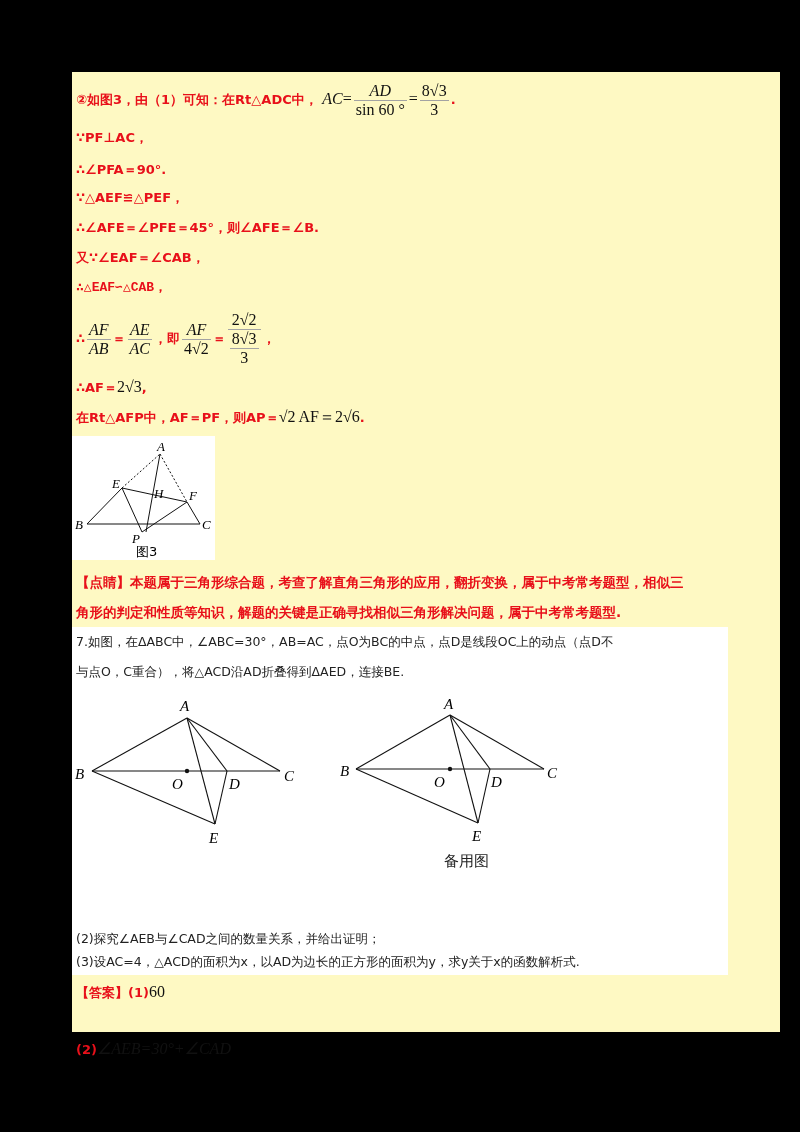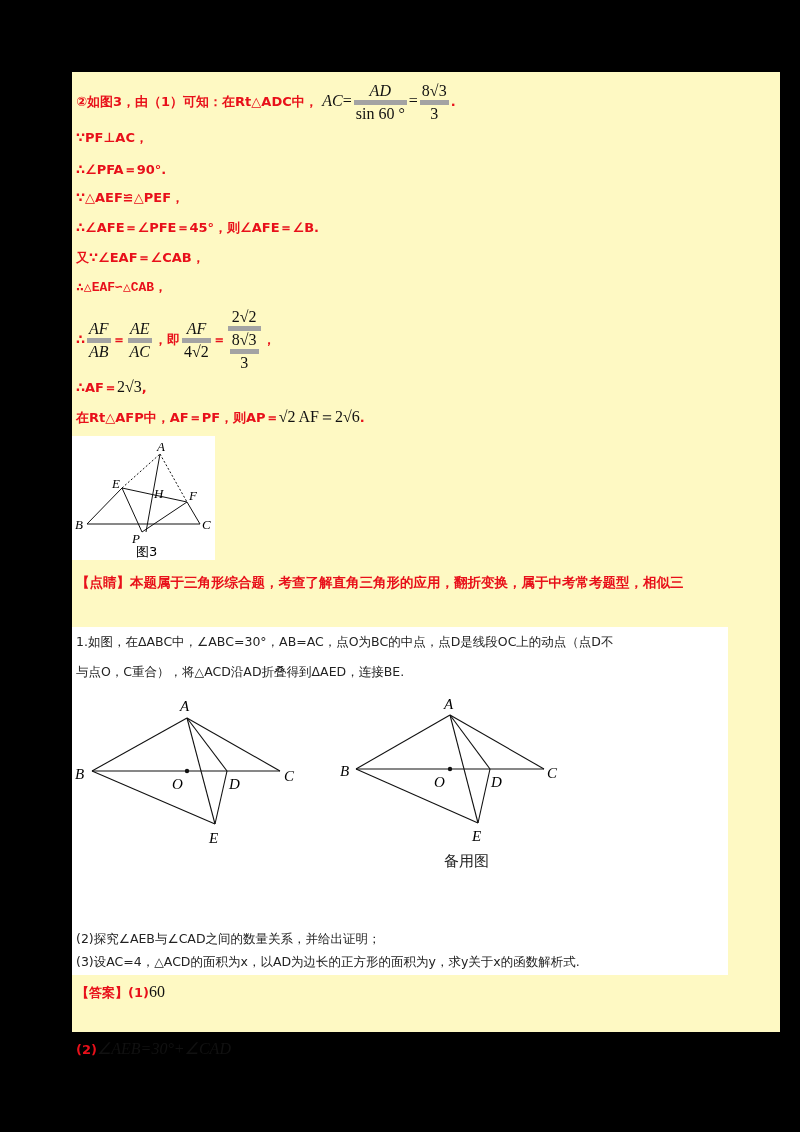--- a/index.html
+++ b/index.html
@@ -5,21 +5,21 @@
   html, body { margin:0; padding:0; }
   body { width:800px; height:1132px; background:#000; position:relative; overflow:hidden;
          font-family:"DejaVu Sans", sans-serif; }
   .page { position:absolute; left:72px; top:72px; width:708px; height:960px; background:#fef9c3; }
   .line { position:absolute; left:4px; white-space:nowrap; font-size:13px; line-height:20px; }
   .red { color:#e8101a; font-weight:bold; }
   .math { font-family:"Liberation Serif", serif; color:#111; font-weight:normal; font-style:italic; font-size:16px; }
   .num { font-style:normal; }
   .frac { display:inline-block; vertical-align:middle; text-align:center; margin:0 2px; }
   .frac > span { display:block; padding:0 2px; line-height:18px; }
-  .frac > span.top { border-bottom:5px solid #a3a3a3; }
+  .frac > span.top { border-bottom:1px solid #a3a3a3; }
   .fig3 { position:absolute; left:0; top:364px; width:143px; height:124px; background:#fff; }
   .q7 { position:absolute; left:0; top:555px; width:656px; height:348px; background:#fff; }
   .plain { color:#222; font-family:"DejaVu Sans", sans-serif; font-size:12.5px; }
   .fig-cap { font-family:"DejaVu Sans", sans-serif; font-size:15px; color:#222; }
   svg text { font-family:"Liberation Serif", serif; font-style:italic; }
 </style>
 </head>
 <body>
 
 <div class="page">
@@ -72,23 +72,24 @@
       <text x="3" y="93" font-size="13">B</text>
       <text x="130" y="93" font-size="13">C</text>
       <text x="60" y="107" font-size="13">P</text>
       <text x="64" y="120" font-size="13" style="font-style:normal; font-family:'DejaVu Sans', sans-serif;">图3</text>
     </svg>
   </div>
 
   <div class="line red" style="top:500px; font-size:13.5px;">
     <span>【点睛】</span><span>本题属于三角形综合题，考查了解直角三角形的应用，翻折变换，属于中考常考题型，相似三</span>
   </div>
+  <div class="line red" style="top:530px; font-size:13.5px;">角形的判定和性质等知识，解题的关键是正确寻找相似三角形解决问题，属于中考常考题型.</div>
 
   <div class="q7">
-    <div class="line plain" style="top:5px;">1.如图，在ΔABC中，∠ABC=30°，AB=AC，点O为BC的中点，点D是线段OC上的动点（点D不</div>
+    <div class="line plain" style="top:5px;">7.如图，在ΔABC中，∠ABC=30°，AB=AC，点O为BC的中点，点D是线段OC上的动点（点D不</div>
     <div class="line plain" style="top:35px;">与点O，C重合），将△ACD沿AD折叠得到ΔAED，连接BE.</div>
 
     <svg style="position:absolute; left:0; top:62px;" width="240" height="160" viewBox="0 0 240 160">
       <g stroke="#111" stroke-width="1.1" fill="none">
         <line x1="20" y1="82" x2="208" y2="82"></line>
         <line x1="20" y1="82" x2="115" y2="29"></line>
         <line x1="115" y1="29" x2="208" y2="82"></line>
         <line x1="115" y1="29" x2="155" y2="82"></line>
         <line x1="115" y1="29" x2="143" y2="135"></line>
         <line x1="20" y1="82" x2="143" y2="135"></line>

